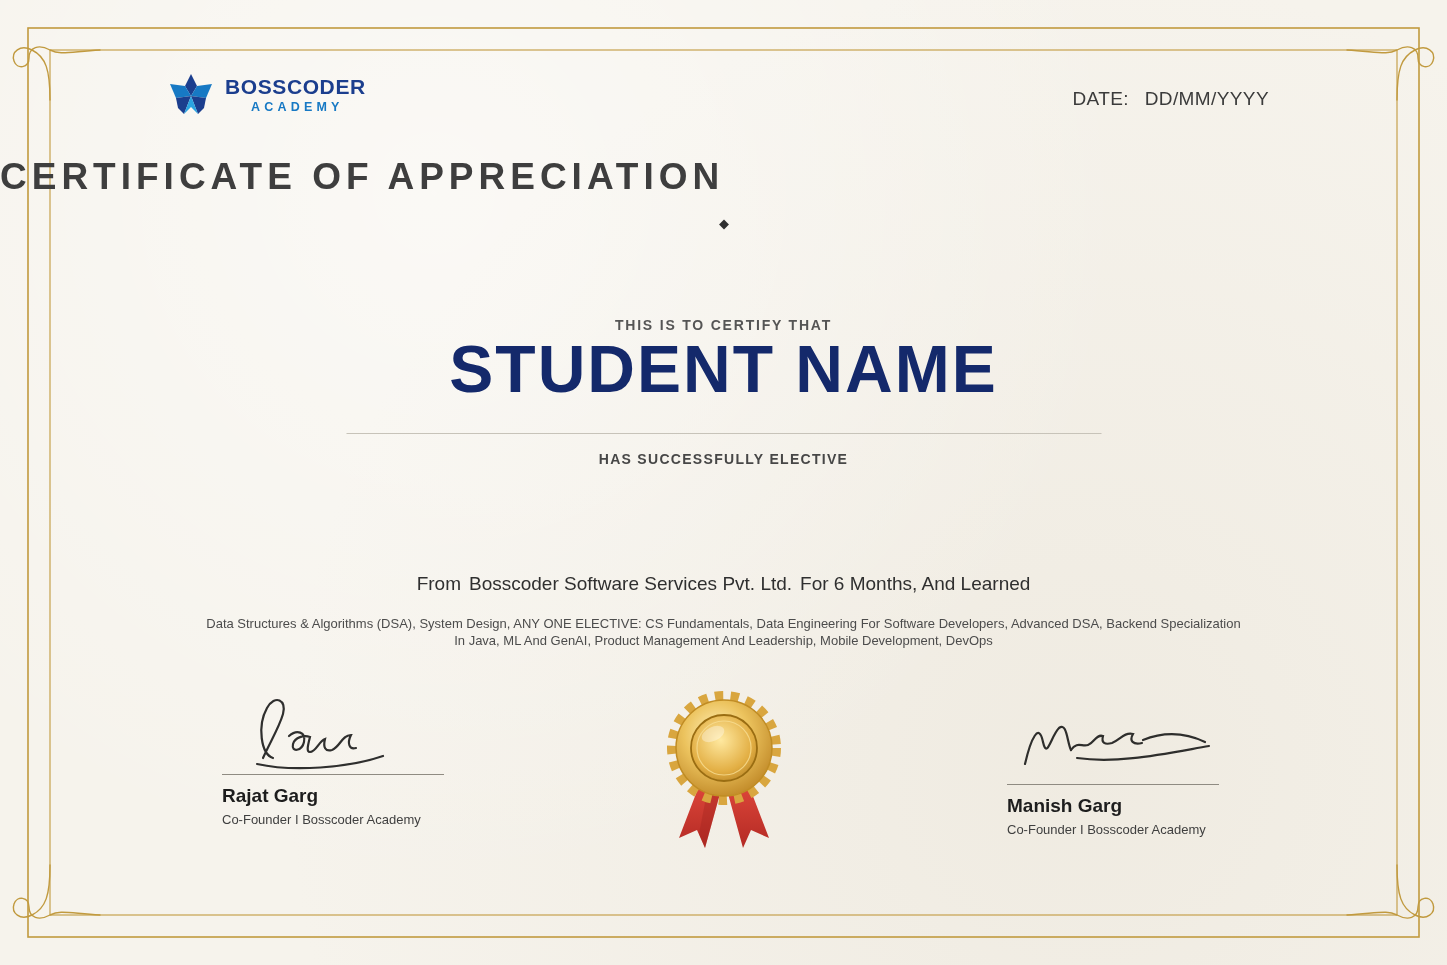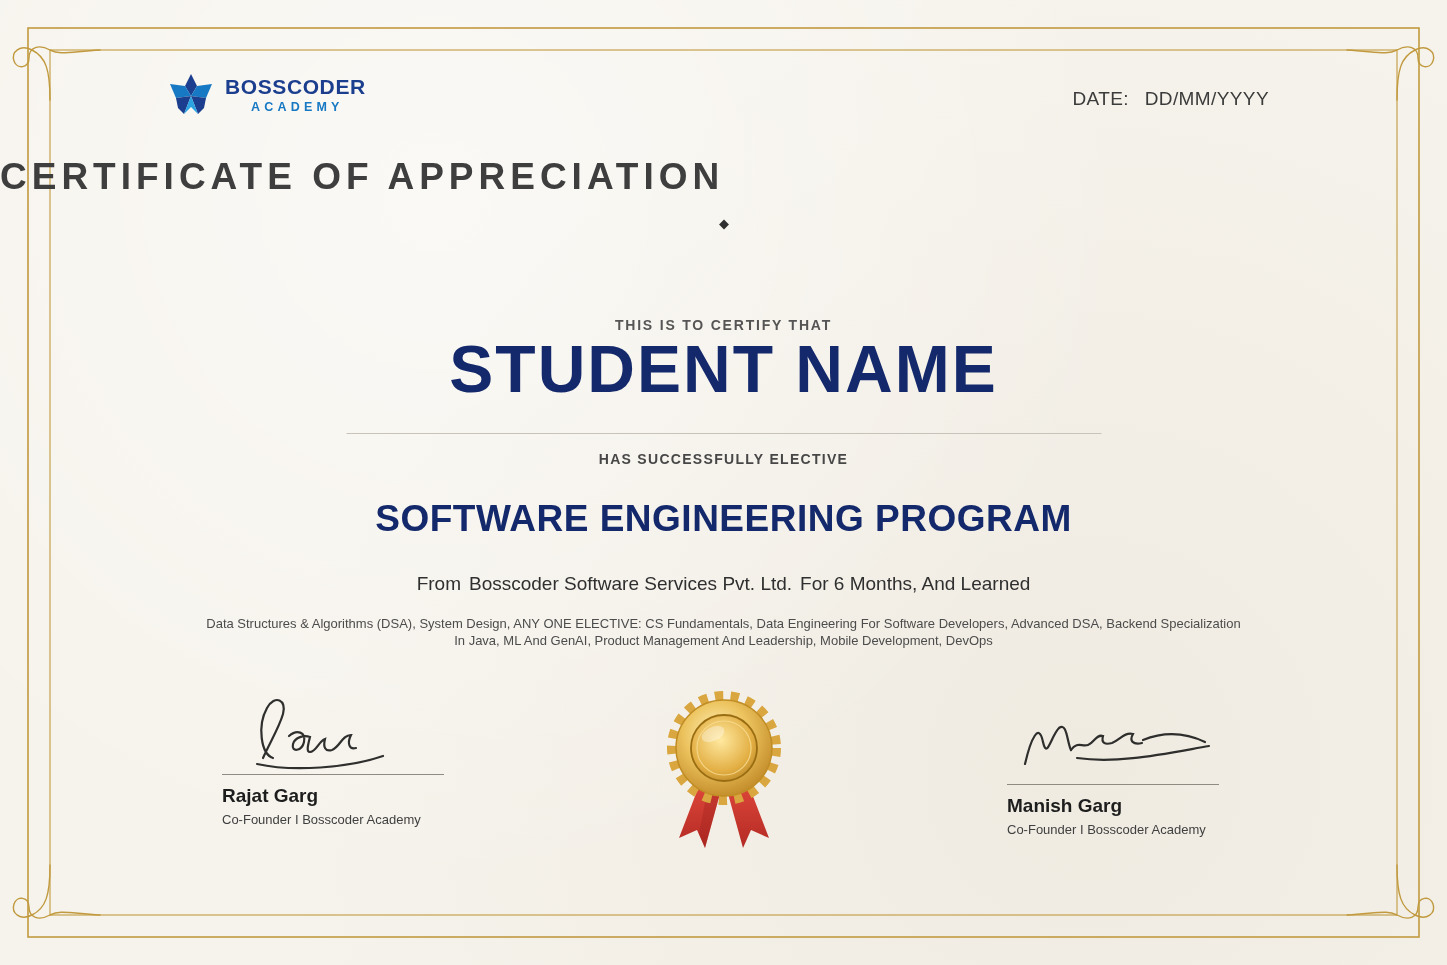--- a/index.html
+++ b/index.html
@@ -92,21 +92,20 @@
     <span class="date-value">DD/MM/YYYY</span>
   </div>
 
   <div class="title">CERTIFICATE OF APPRECIATION</div>
   <div class="diamond"></div>
 
   <div class="certify">THIS IS TO CERTIFY THAT</div>
   <div class="student-name">STUDENT NAME</div>
   <div class="rule"></div>
   <div class="completed">HAS SUCCESSFULLY ELECTIVE</div>
-  <div class="program">SOFTWARE ENGINEERING PROGRAM</div>
 
   <div class="from-line">
     <span>From</span><span class="bold">Bosscoder Software Services Pvt. Ltd.</span><span>For 6 Months, And Learned</span>
   </div>
 
   <div class="curriculum">Data Structures &amp; Algorithms (DSA), System Design, ANY ONE ELECTIVE:  CS Fundamentals, Data Engineering For Software Developers, Advanced DSA, Backend Specialization In Java, ML And GenAI, Product Management And Leadership, Mobile Development, DevOps</div>
 
   <div class="sig-block sig-left">
     <div class="sig-art">
       <svg width="180" height="80" viewBox="0 0 180 80" fill="none" stroke="#141414" stroke-width="2.2" stroke-linecap="round" opacity=".88">

